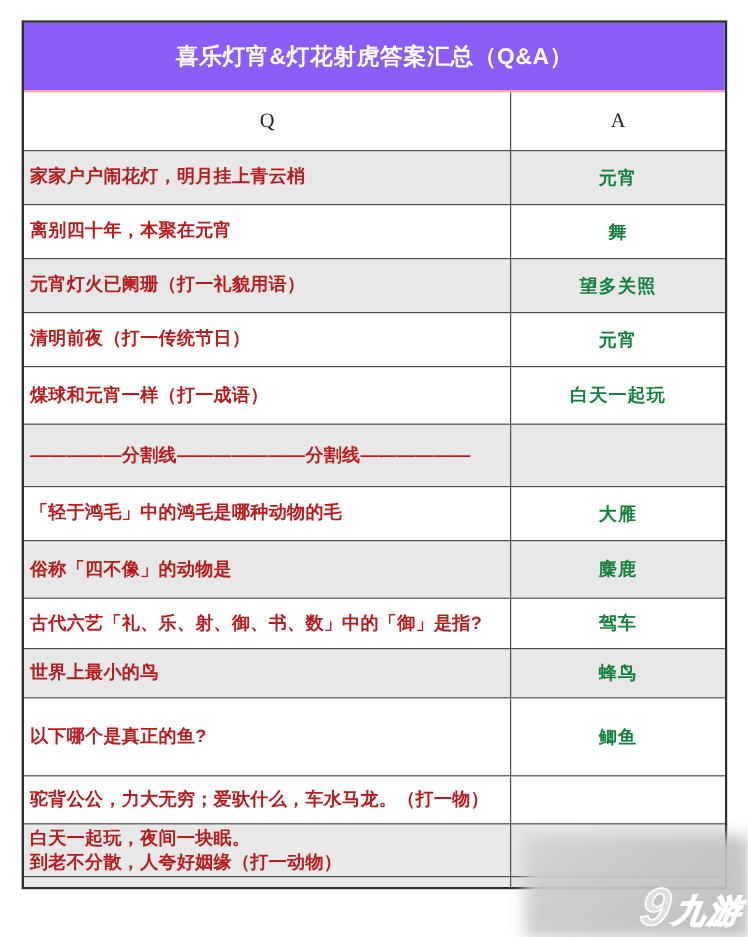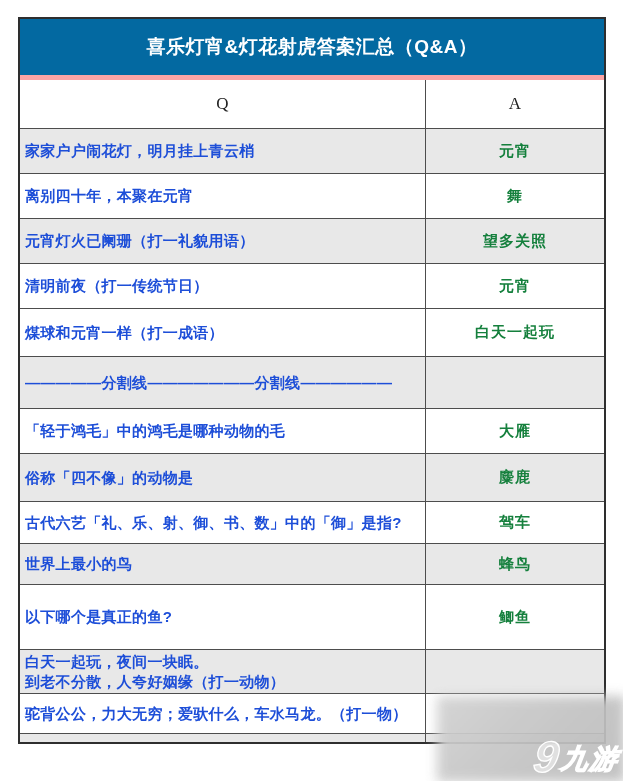--- a/index.html
+++ b/index.html
@@ -18,29 +18,29 @@
     position: absolute;
     left: 18px;
     top: 17px;
     width: 588px;
     box-sizing: border-box;
     border: 2px solid #2e2e2e;
     background: #ffffff;
   }
   .title-row {
     height: 56px;
-    background: #0369a1;
+    background: #8b5cf6;
     color: #ffffff;
     display: flex;
     align-items: center;
     justify-content: center;
     font-size: 19px;
     font-weight: bold;
     letter-spacing: 0.5px;
-    border-bottom: 5px solid #fca5a5;
+    border-bottom: 2px solid #fca5a5;
   }
   .head-row {
     display: flex;
     height: 48px;
     background: #ffffff;
   }
   .head-cell {
     box-sizing: border-box;
     display: flex;
     align-items: center;
@@ -66,21 +66,21 @@
     display: flex;
     align-items: center;
   }
   .cell.q {
     width: 406px;
     border-right: 1px solid #4d4d4d;
     padding: 2px 6px 2px 5px;
     font-weight: bold;
     font-size: 15px;
     line-height: 20px;
-    color: #1d4ed8;
+    color: #b91c1c;
     letter-spacing: 0.3px;
     white-space: pre-line;
   }
   .cell.a {
     flex: 1;
     justify-content: center;
     font-weight: bold;
     font-size: 15px;
     color: #15803d;
     letter-spacing: 1px;
@@ -165,27 +165,27 @@
     <div class="cell a">驾车</div>
   </div>
       <div class="row gray" style="height: 41px;">
     <div class="cell q">世界上最小的鸟</div>
     <div class="cell a">蜂鸟</div>
   </div>
       <div class="row white" style="height: 65px;">
     <div class="cell q">以下哪个是真正的鱼?</div>
     <div class="cell a">鲫鱼</div>
   </div>
+      <div class="row white" style="height: 40px;">
+    <div class="cell q">驼背公公，力大无穷；爱驮什么，车水马龙。（打一物）</div>
+    <div class="cell a"></div>
+  </div>
       <div class="row gray" style="height: 44px;">
     <div class="cell q">白天一起玩，夜间一块眠。
 到老不分散，人夸好姻缘（打一动物）</div>
-    <div class="cell a"></div>
-  </div>
-      <div class="row white" style="height: 40px;">
-    <div class="cell q">驼背公公，力大无穷；爱驮什么，车水马龙。（打一物）</div>
     <div class="cell a"></div>
   </div>
       <div class="row gray" style="height: 9px;">
     <div class="cell q"></div>
     <div class="cell a"></div>
   </div>
     </div>
 </div>
 
 <div class="wm-blur"></div>

